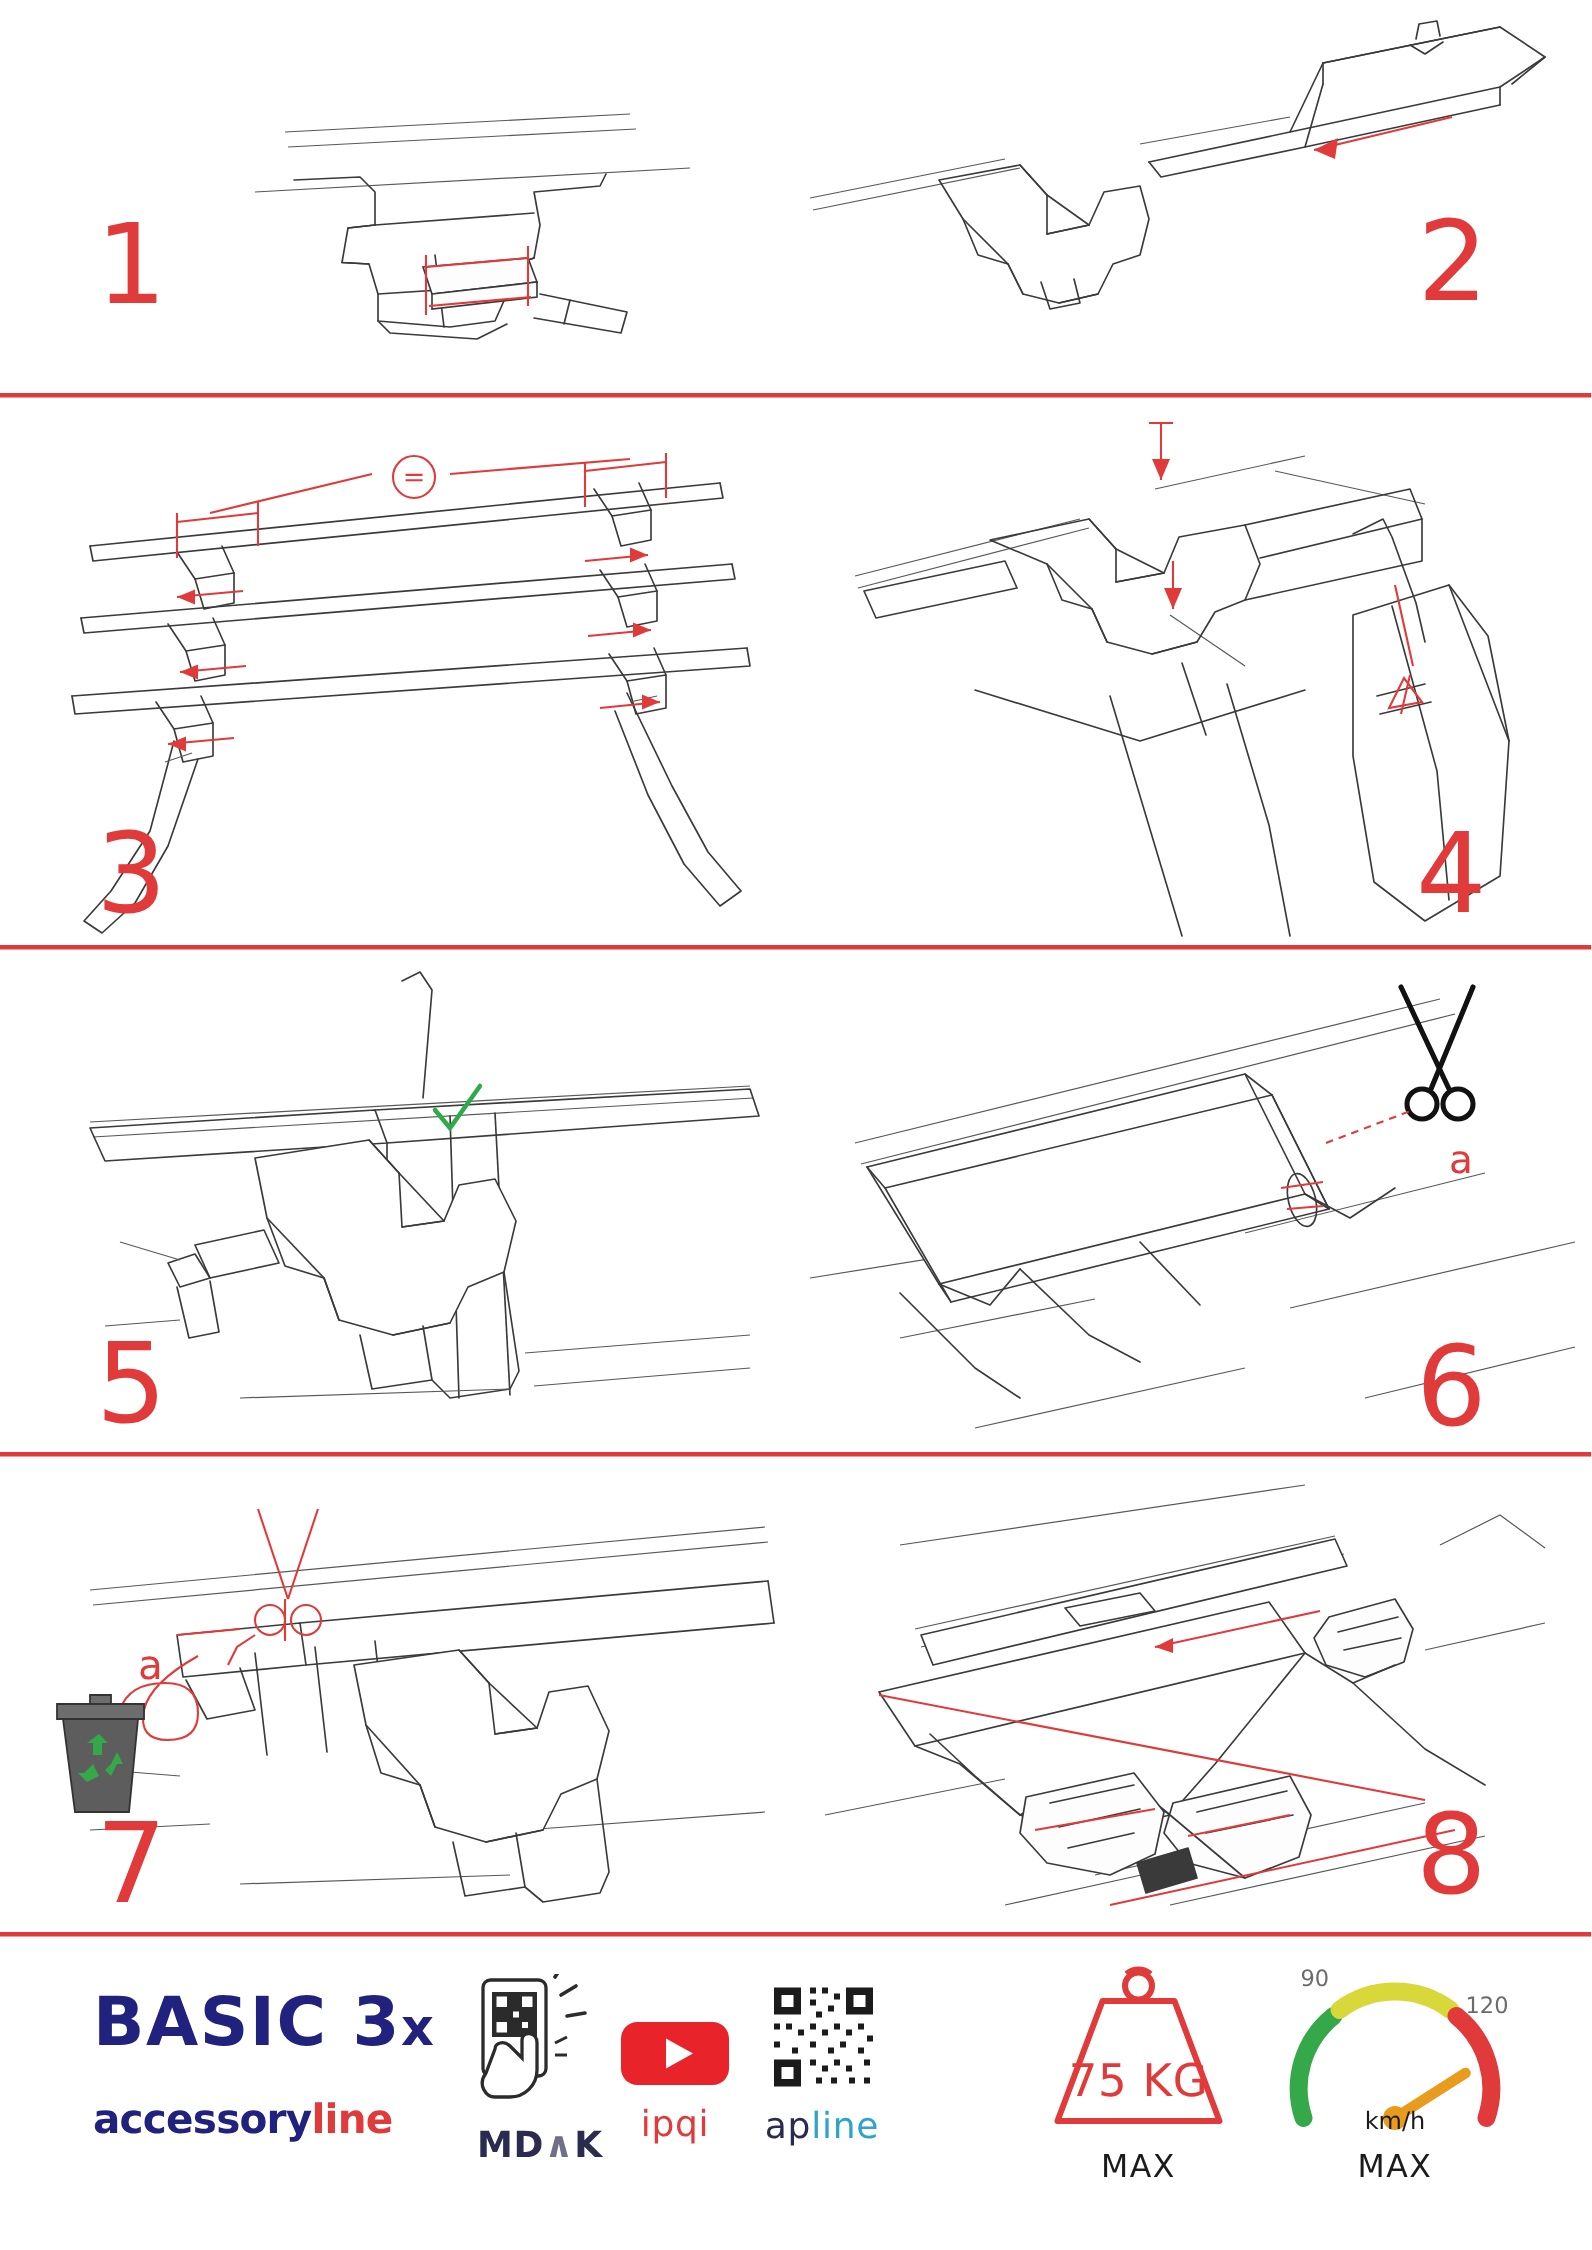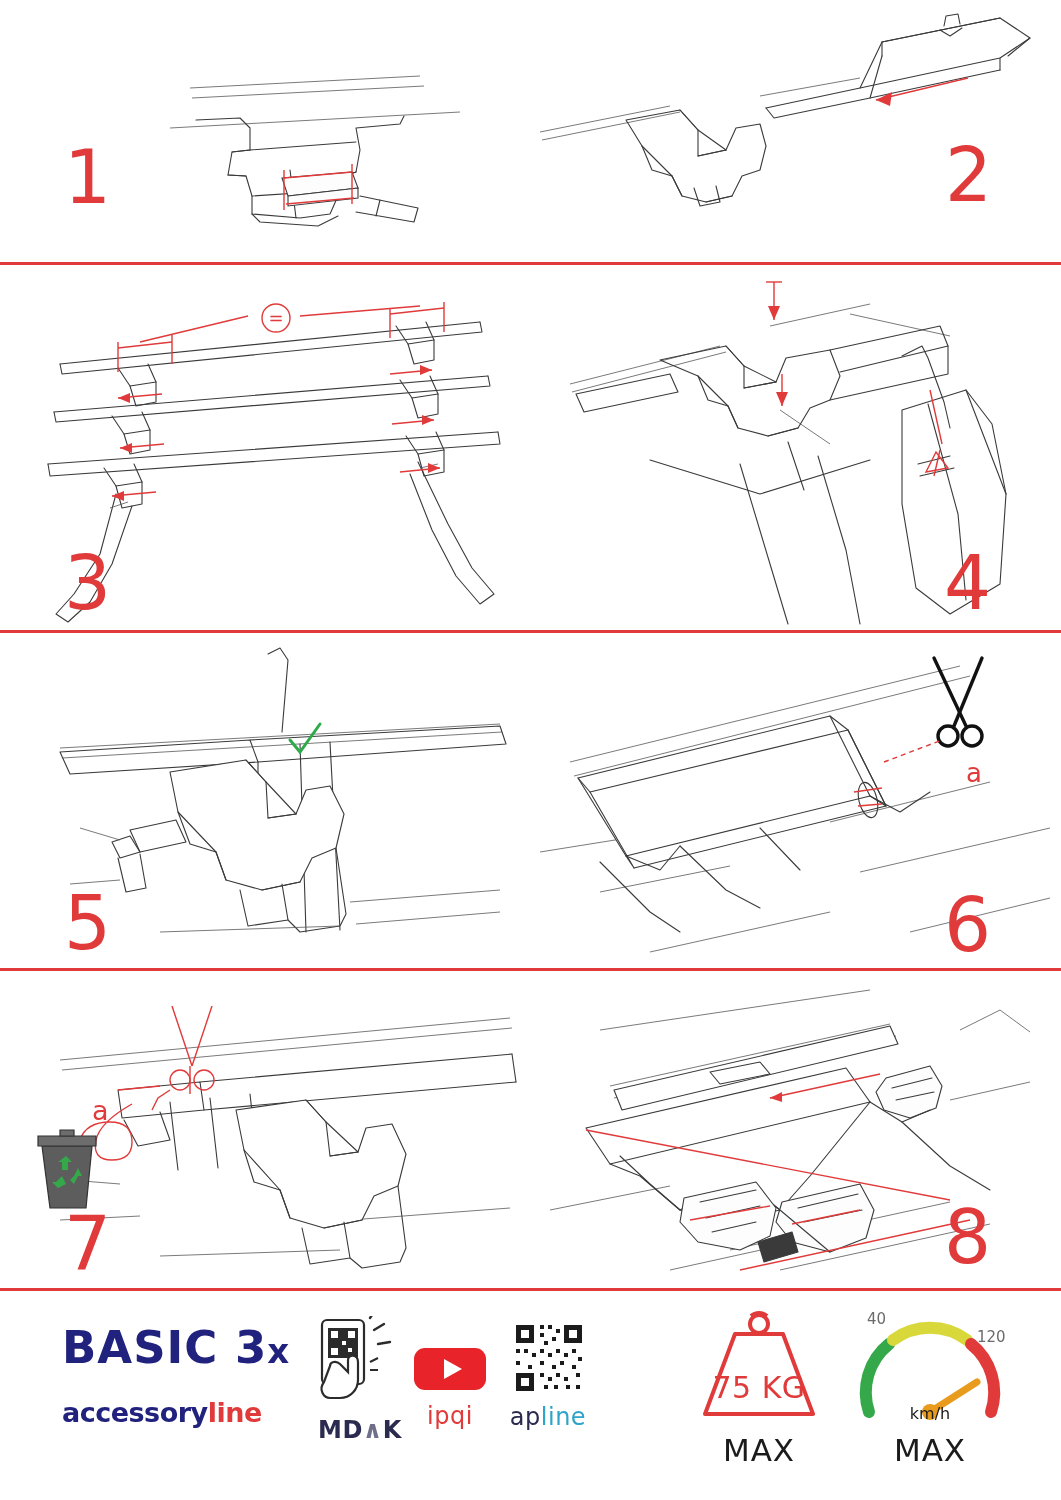--- a/index.html
+++ b/index.html
@@ -110,21 +110,21 @@
   }
   .speed-block {
     position: absolute;
     left: 845px;
     top: 18px;
     width: 170px;
     text-align: center;
   }
   .max-label {
     font-family: "DejaVu Sans", sans-serif;
-    font-size: 31px;
+    font-size: 21px;
     color: #1b1b1b;
     letter-spacing: 1px;
     margin-top: 4px;
   }
   .weight-value {
     position: absolute;
     left: 0;
     top: 62px;
     width: 160px;
     text-align: center;
@@ -694,19 +694,19 @@
     </div>
 
     <div class="speed-block">
       <svg width="170" height="120" viewBox="0 0 170 120">
         <path d="M24 104 A62 62 0 0 1 44 36" fill="none" stroke="#35a94a" stroke-width="12" stroke-linecap="round"></path>
         <path d="M48 32 A62 62 0 0 1 122 32" fill="none" stroke="#d8d83a" stroke-width="12" stroke-linecap="round"></path>
         <path d="M126 36 A62 62 0 0 1 146 104" fill="none" stroke="#e03a3a" stroke-width="12" stroke-linecap="round"></path>
         <circle cx="85" cy="104" r="8" fill="#e89b1c"></circle>
         <path d="M85 104 L132 74" stroke="#e89b1c" stroke-width="7" stroke-linecap="round"></path>
       </svg>
-      <div class="dial-num" style="left:22px;top:2px">40</div>
+      <div class="dial-num" style="left:22px;top:2px">90</div>
       <div class="dial-num" style="left:132px;top:20px">120</div>
       <div class="kmh">km/h</div>
       <div class="max-label">MAX</div>
     </div>
   </div>
 </div>
 
 </body></html>

